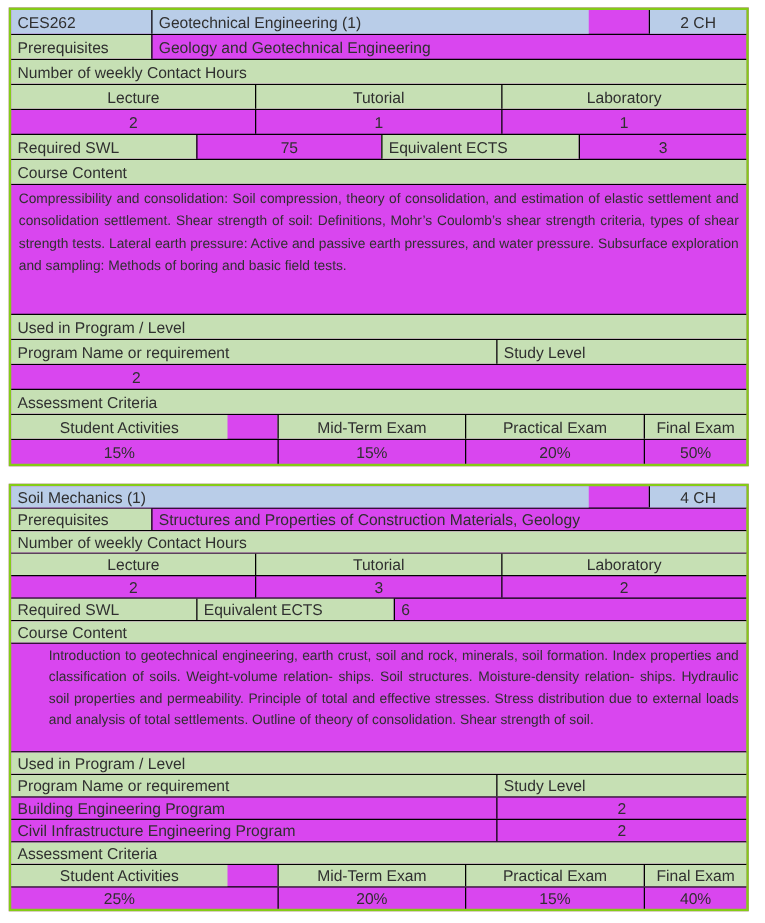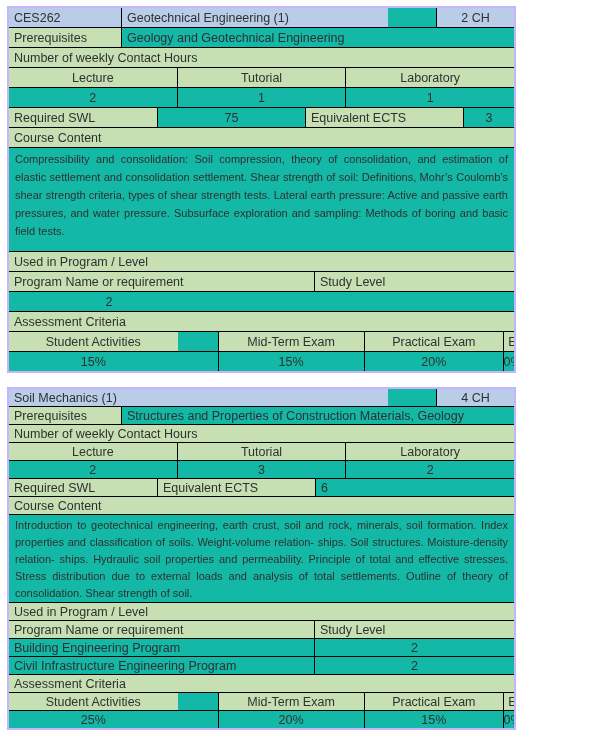--- a/index.html
+++ b/index.html
@@ -2,24 +2,24 @@
 <html><head>
 <meta charset="utf-8">
 <style>
   * { box-sizing: border-box; margin: 0; padding: 0; }
   html, body { width: 612px; height: 738px; background: #ffffff; overflow: hidden; }
   body {
     font-family: "Liberation Sans", sans-serif;
     color: #303030;
   }
   .tbl {
-    width: 509px;
+    width: 592px;
     margin-left: 7px;
-    border: 2px solid #c4b5fd;
-    background: #14b8a6;
+    border: 2px solid #84cc16;
+    background: #d946ef;
   }
   #t1 { margin-top: 6px; }
   #t2 { margin-top: 14px; }
   .row { display: flex; border-top: 1px solid #000; height: 20px; }
   .row:first-child { border-top: none; height: 19px; }
   #t2 .row { height: 18px; }
   #t2 .row:first-child { height: 17px; }
   .cell {
     display: flex; align-items: center;
     padding: 0 5px;
@@ -46,21 +46,21 @@
   .para {
     display: block;
     white-space: normal;
     text-align: justify;
     font-size: 11px;
     line-height: 18px;
     padding: 2px 6px 0 6px;
     overflow: hidden;
   }
   #t1 .para { min-height: 103px; }
-  #t2 .para { min-height: 86px; line-height: 17px; }
+  #t2 .para { min-height: 86px; line-height: 17px; margin-left: 24px; }
 </style>
 </head>
 <body>
 
 <div class="tbl" id="t1">
   <div class="row">
     <div class="cell b w-code">CES262</div>
     <div class="cell b flex1">Geotechnical Engineering (1)</div>
     <div class="cell b w-ch c">2 CH</div>
   </div>

